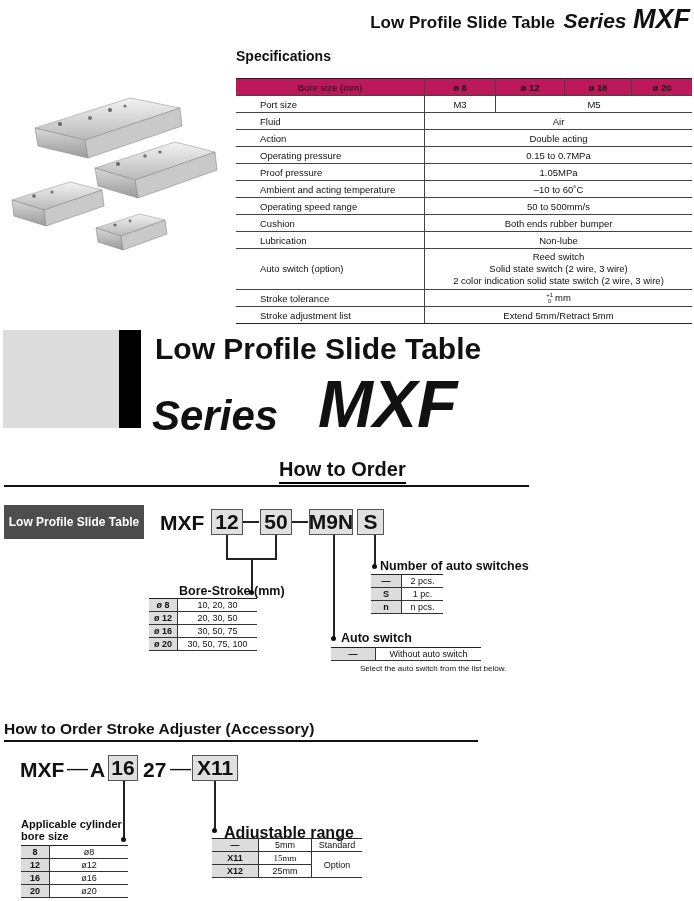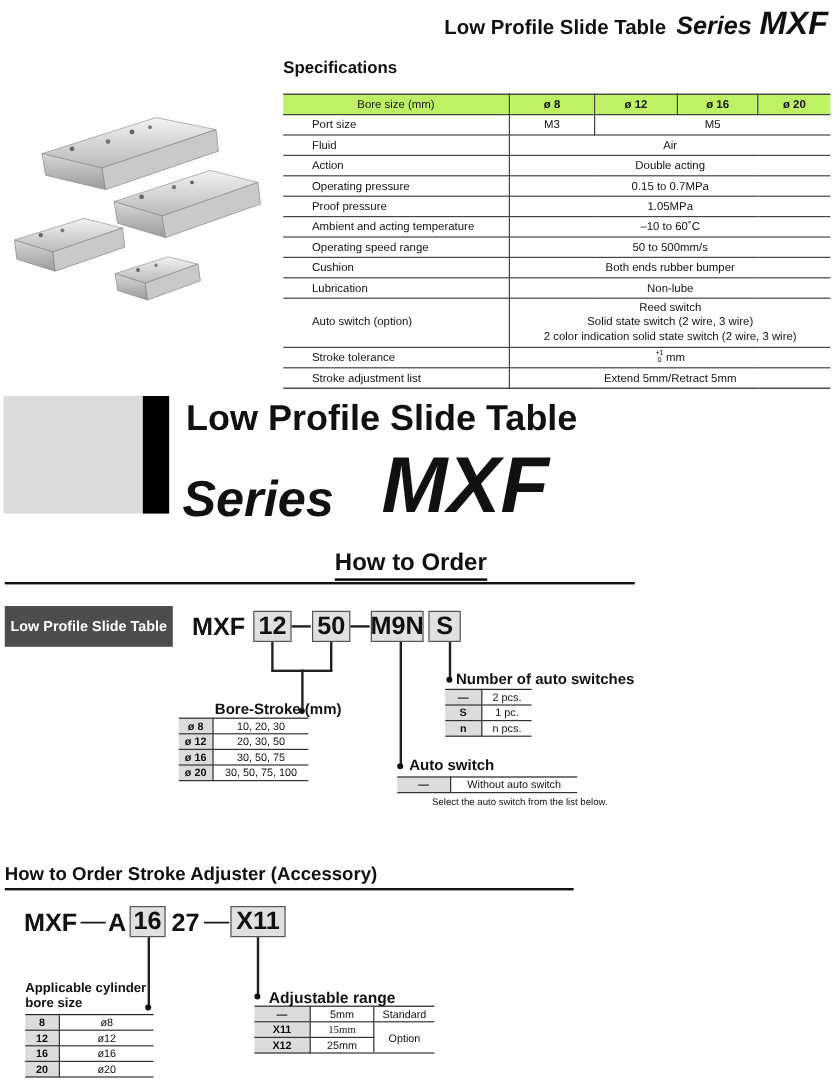--- a/index.html
+++ b/index.html
@@ -13,21 +13,21 @@
   .run-head .t2 { font-size:21px; font-style:italic; margin-left:4px; }
   .run-head .t3 { font-size:27px; font-style:italic; margin-left:2px; }
 
   
   .photo { left:0; top:60px; width:235px; height:200px; }
 
   
   .spec-title { left:236px; top:48px; font-size:14px; font-weight:bold; }
   table.spec { position:absolute; left:236px; top:78px; width:456px; border-collapse:collapse; font-size:9.5px; }
   table.spec td { height:16px; padding:0; border-bottom:1px solid #444; }
-  table.spec tr.head td { background:#bef264; border-top:1.5px solid #222; text-align:center; }
+  table.spec tr.head td { background:#be185d; border-top:1.5px solid #222; text-align:center; }
   table.spec tr.head td.h-col { font-weight:bold; }
   table.spec td.label { padding-left:24px; width:164px; border-right:1px solid #444; }
   table.spec tr.head td.label { padding-left:0; text-align:center; }
   table.spec td.val { text-align:center; }
   table.spec td.vsep { border-right:1px solid #444; }
   table.spec tr.tall td { height:40px; line-height:12px; }
   table.spec tr.last td { border-bottom:1.5px solid #222; }
   .tol { font-size:6px; display:inline-block; vertical-align:middle; line-height:6px; text-align:center; margin-right:2px; }
 
   
@@ -301,21 +301,21 @@
         <td class="k">16</td>
         <td>ø16</td>
       </tr>
   <tr>
         <td class="k">20</td>
         <td>ø20</td>
       </tr>
 </tbody>
   </table>
 
-<div class="abs sub-title" style="left:224px;top:824px;font-size:13px;">Adjustable range</div>
+<div class="abs sub-title" style="left:224px;top:824px;font-size:16px;">Adjustable range</div>
 <table class="mini" style="left:212px;top:838px;width:150px;">
   <tbody>
       <tr>
     <td class="k" style="width:46px">—</td>
     <td style="width:52px;border-right:1px solid #333;">5mm</td>
     <td>Standard</td>
   </tr>
   <tr>
     <td class="k">X11</td>
     <td style="border-right:1px solid #333;font-family:Liberation Serif, serif;">15mm</td>

